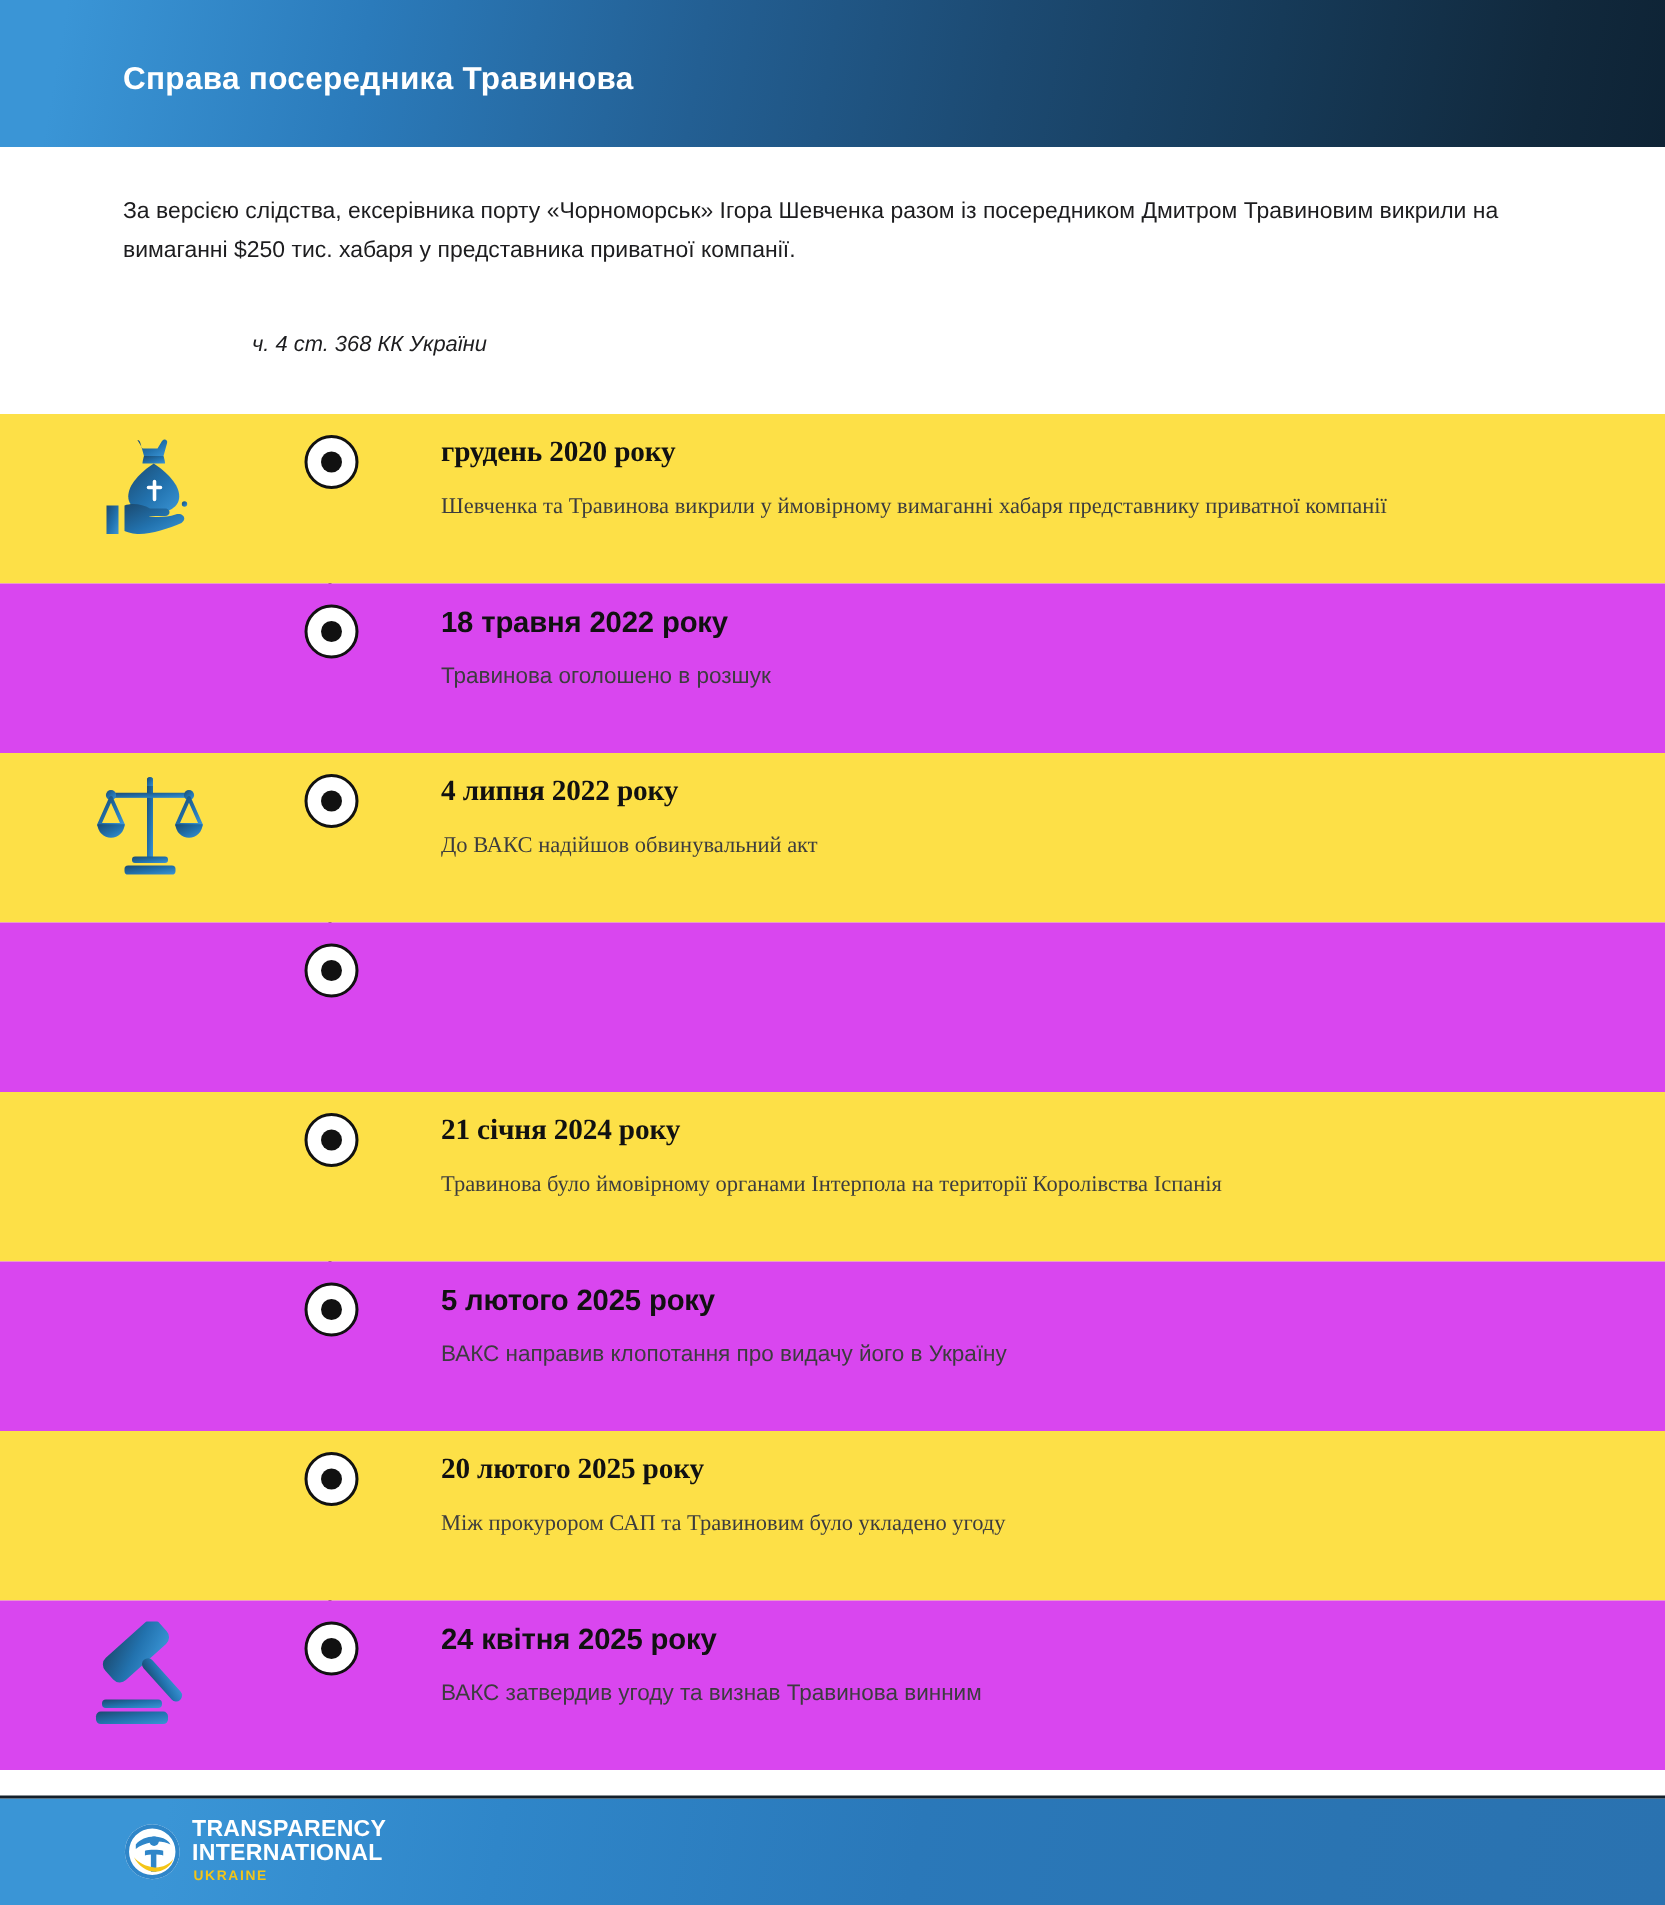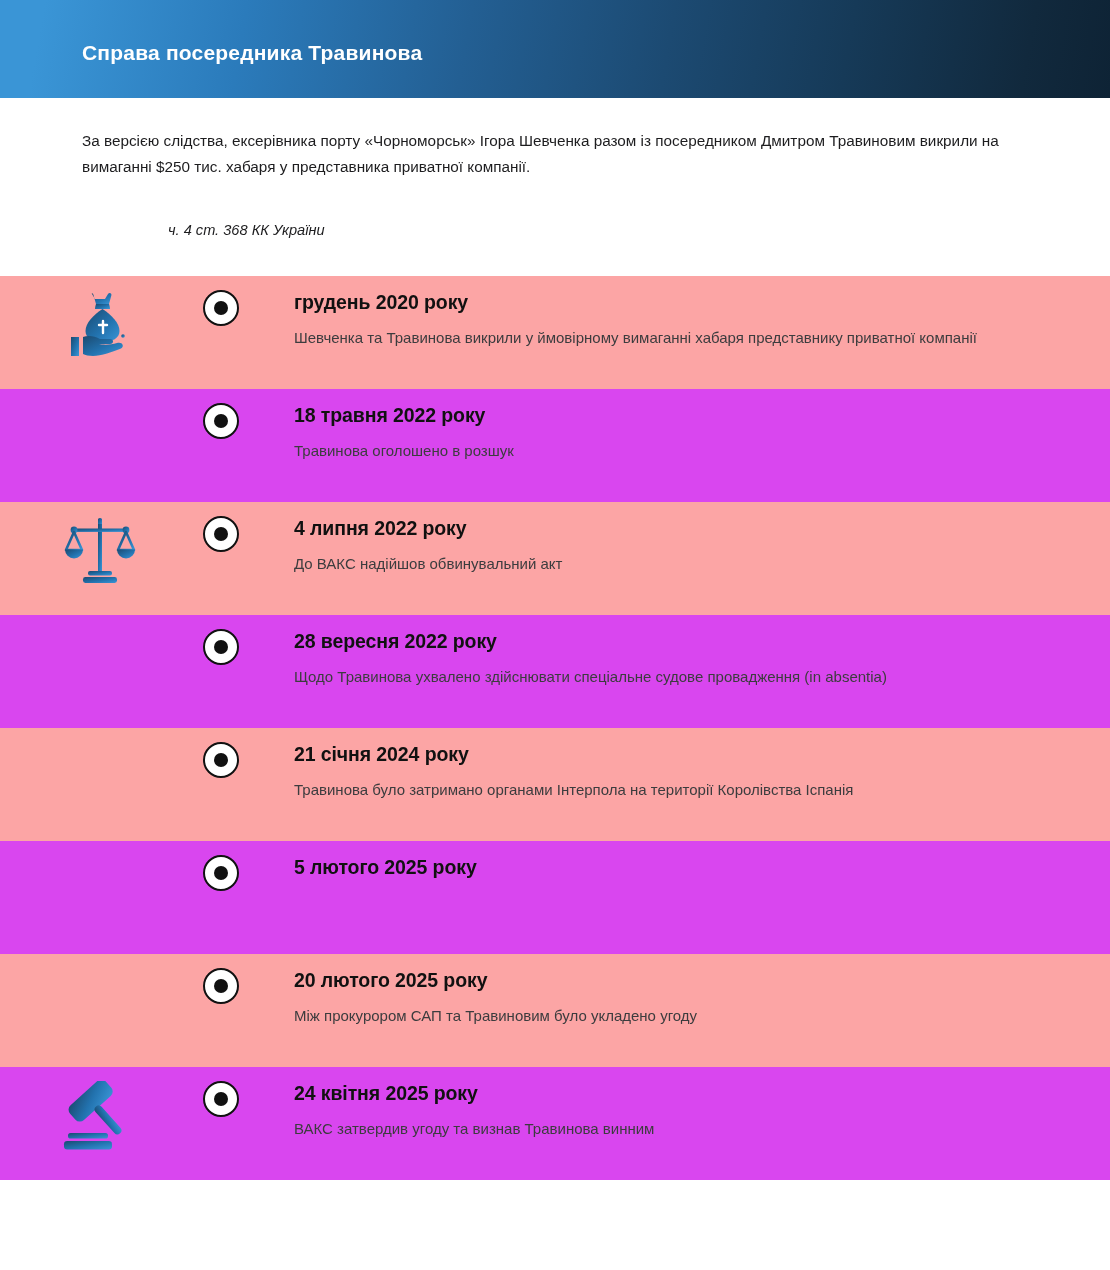--- a/index.html
+++ b/index.html
@@ -75,21 +75,21 @@
     z-index: 1;
   }
   .row {
     position: relative;
     display: flex;
     align-items: flex-start;
     min-height: 113px;
     box-sizing: border-box;
     z-index: 2;
   }
-  .row.shade { background: #fca5a5; }
+  .row.shade { background: #fde047; font-family: Liberation Serif, serif; }
   .row.plain { background: #d946ef; }
 
   .row-icon {
     width: 200px;
     flex: 0 0 200px;
     display: flex;
     justify-content: center;
     align-items: flex-start;
     padding-top: 14px;
     box-sizing: border-box;
@@ -277,46 +277,43 @@
             <div class="row-desc">До ВАКС надійшов обвинувальний акт</div>
           </div>
         </div>
         <div class="row plain">
           <div class="row-icon"></div>
           <div class="row-marker">
             <div class="dot-outer">
               <div class="dot-inner"></div>
             </div>
           </div>
-          <div class="row-body">
-            <div class="row-date">28 вересня 2022 року</div>
-            <div class="row-desc">Щодо Травинова ухвалено здійснювати спеціальне судове провадження (in absentia)</div>
-          </div>
         </div>
         <div class="row shade">
           <div class="row-icon"></div>
           <div class="row-marker">
             <div class="dot-outer">
               <div class="dot-inner"></div>
             </div>
           </div>
           <div class="row-body">
             <div class="row-date">21 січня 2024 року</div>
-            <div class="row-desc">Травинова було затримано органами Інтерпола на території Королівства Іспанія</div>
+            <div class="row-desc">Травинова було ймовірному органами Інтерпола на території Королівства Іспанія</div>
           </div>
         </div>
         <div class="row plain">
           <div class="row-icon"></div>
           <div class="row-marker">
             <div class="dot-outer">
               <div class="dot-inner"></div>
             </div>
           </div>
           <div class="row-body">
             <div class="row-date">5 лютого 2025 року</div>
+            <div class="row-desc">ВАКС направив клопотання про видачу його в Україну</div>
           </div>
         </div>
         <div class="row shade">
           <div class="row-icon"></div>
           <div class="row-marker">
             <div class="dot-outer">
               <div class="dot-inner"></div>
             </div>
           </div>
           <div class="row-body">
@@ -348,14 +345,32 @@
             </div>
           </div>
           <div class="row-body">
             <div class="row-date">24 квітня 2025 року</div>
             <div class="row-desc">ВАКС затвердив угоду та визнав Травинова винним</div>
           </div>
         </div>
       </div>
   </div>
 
+  <div class="footer">
+    <div class="logo">
+      <svg class="logo-mark" viewBox="0 0 64 64">
+        <circle cx="32" cy="32" r="30" fill="#ffffff"></circle>
+        <path d="M32 2A30 30 0 0 0 2 32a30 30 0 0 0 30 30 30 30 0 0 0 30-30A30 30 0 0 0 32 2zm0 4.6A25.4 25.4 0 0 1 57.4 32 25.4 25.4 0 0 1 32 57.4 25.4 25.4 0 0 1 6.6 32 25.4 25.4 0 0 1 32 6.6z" fill="#2f86c9"></path>
+        <path d="M14 24 C20 17, 30 14, 40 16 C46 17.2, 50 20, 52 24 C46 21, 38 20, 31 21.6 C24 23.2, 18 25.6, 14 29z" fill="#2f86c9"></path>
+        <circle cx="34" cy="20.5" r="5.2" fill="#2f86c9"></circle>
+        <path d="M24 31 C28 29.5, 40 29.5, 44 31 L44 36 C40 34.8, 28 34.8, 24 36z" fill="#2f86c9"></path>
+        <path d="M30.5 30 h6 v24 h-6z" fill="#2f86c9"></path>
+        <path d="M12 38 C18 50, 30 56, 41 53 C48 51, 53 46, 55 40 C50 47, 41 50, 33 49 C25 48, 17 44, 12 38z" fill="#f4c517"></path>
+      </svg>
+      <div class="logo-words">
+        <span class="logo-l1">TRANSPARENCY</span>
+        <span class="logo-l2">INTERNATIONAL</span>
+        <span class="logo-l3">UKRAINE</span>
+      </div>
+    </div>
+  </div>
 
 </div>
 
 </body></html>

